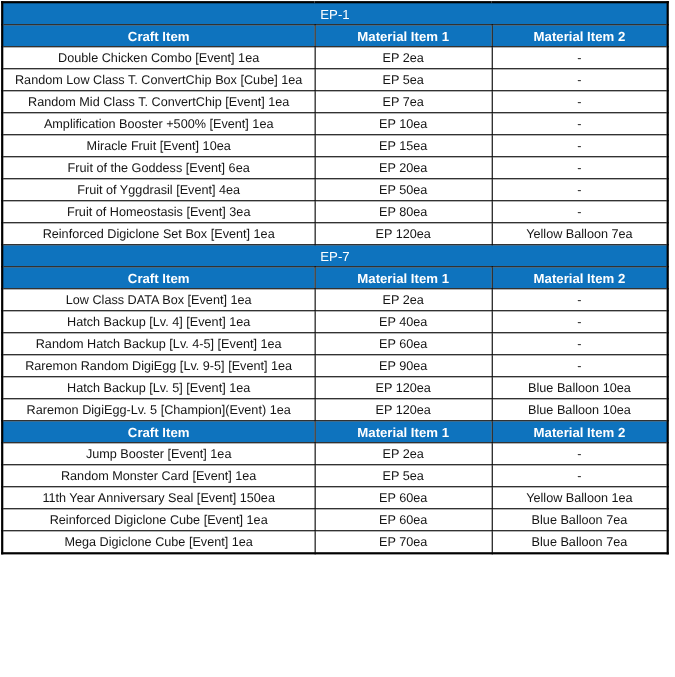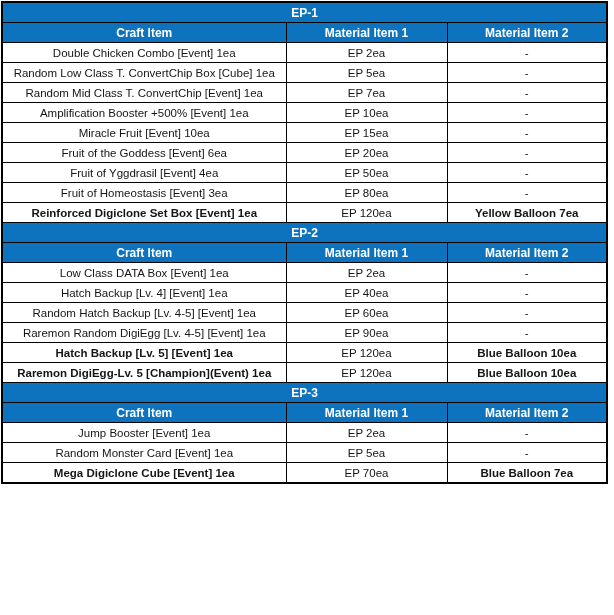--- a/index.html
+++ b/index.html
@@ -24,32 +24,32 @@
     text-align: center;
     vertical-align: middle;
     font-size: 11.5px;
     color: #151515;
     white-space: nowrap;
     overflow: hidden;
   }
   td.title-cell {
     background: #0E73BE;
     color: #ffffff;
-    font-weight: 700;
+    font-weight: 400;
     font-size: 12px;
     border-bottom: 1px solid #000000;
   }
   td.col-header {
     background: #0E73BE;
     color: #ffffff;
     font-weight: 700;
     font-size: 12px;
   }
   td.bold {
-    font-weight: 700;
+    font-weight: 400;
   }
 </style>
 </head>
 <body>
 
 <table data-name="craft-materials-table">
   <colgroup>
     <col style="width:284px">
     <col style="width:161px">
     <col style="width:160px">
@@ -102,21 +102,21 @@
         <td data-name="craft-item-cell">Fruit of Homeostasis [Event] 3ea</td>
         <td data-name="material1-cell">EP 80ea</td>
         <td data-name="material2-cell">-</td>
       </tr>
       <tr data-name="table-row">
         <td class="bold" data-name="craft-item-cell">Reinforced Digiclone Set Box [Event] 1ea</td>
         <td data-name="material1-cell">EP 120ea</td>
         <td class="bold" data-name="material2-cell">Yellow Balloon 7ea</td>
       </tr>
       <tr data-name="section-title-row">
-        <td colspan="3" class="title-cell" data-name="section-title">EP-2</td>
+        <td colspan="3" class="title-cell" data-name="section-title">EP-7</td>
       </tr>
       <tr data-name="column-header-row">
         <td class="col-header" data-name="column-header">Craft Item</td>
         <td class="col-header" data-name="column-header">Material Item 1</td>
         <td class="col-header" data-name="column-header">Material Item 2</td>
       </tr>
       <tr data-name="table-row">
         <td data-name="craft-item-cell">Low Class DATA Box [Event] 1ea</td>
         <td data-name="material1-cell">EP 2ea</td>
         <td data-name="material2-cell">-</td>
@@ -125,51 +125,58 @@
         <td data-name="craft-item-cell">Hatch Backup [Lv. 4] [Event] 1ea</td>
         <td data-name="material1-cell">EP 40ea</td>
         <td data-name="material2-cell">-</td>
       </tr>
       <tr data-name="table-row">
         <td data-name="craft-item-cell">Random Hatch Backup [Lv. 4-5] [Event] 1ea</td>
         <td data-name="material1-cell">EP 60ea</td>
         <td data-name="material2-cell">-</td>
       </tr>
       <tr data-name="table-row">
-        <td data-name="craft-item-cell">Raremon Random DigiEgg [Lv. 4-5] [Event] 1ea</td>
+        <td data-name="craft-item-cell">Raremon Random DigiEgg [Lv. 9-5] [Event] 1ea</td>
         <td data-name="material1-cell">EP 90ea</td>
         <td data-name="material2-cell">-</td>
       </tr>
       <tr data-name="table-row">
         <td class="bold" data-name="craft-item-cell">Hatch Backup [Lv. 5] [Event] 1ea</td>
         <td data-name="material1-cell">EP 120ea</td>
         <td class="bold" data-name="material2-cell">Blue Balloon 10ea</td>
       </tr>
       <tr data-name="table-row">
         <td class="bold" data-name="craft-item-cell">Raremon DigiEgg-Lv. 5 [Champion](Event) 1ea</td>
         <td data-name="material1-cell">EP 120ea</td>
         <td class="bold" data-name="material2-cell">Blue Balloon 10ea</td>
-      </tr>
-      <tr data-name="section-title-row">
-        <td colspan="3" class="title-cell" data-name="section-title">EP-3</td>
       </tr>
       <tr data-name="column-header-row">
         <td class="col-header" data-name="column-header">Craft Item</td>
         <td class="col-header" data-name="column-header">Material Item 1</td>
         <td class="col-header" data-name="column-header">Material Item 2</td>
       </tr>
       <tr data-name="table-row">
         <td data-name="craft-item-cell">Jump Booster [Event] 1ea</td>
         <td data-name="material1-cell">EP 2ea</td>
         <td data-name="material2-cell">-</td>
       </tr>
       <tr data-name="table-row">
         <td data-name="craft-item-cell">Random Monster Card [Event] 1ea</td>
         <td data-name="material1-cell">EP 5ea</td>
         <td data-name="material2-cell">-</td>
       </tr>
       <tr data-name="table-row">
+        <td class="bold" data-name="craft-item-cell">11th Year Anniversary Seal [Event] 150ea</td>
+        <td data-name="material1-cell">EP 60ea</td>
+        <td class="bold" data-name="material2-cell">Yellow Balloon 1ea</td>
+      </tr>
+      <tr data-name="table-row">
+        <td class="bold" data-name="craft-item-cell">Reinforced Digiclone Cube [Event] 1ea</td>
+        <td data-name="material1-cell">EP 60ea</td>
+        <td class="bold" data-name="material2-cell">Blue Balloon 7ea</td>
+      </tr>
+      <tr data-name="table-row">
         <td class="bold" data-name="craft-item-cell">Mega Digiclone Cube [Event] 1ea</td>
         <td data-name="material1-cell">EP 70ea</td>
         <td class="bold" data-name="material2-cell">Blue Balloon 7ea</td>
       </tr>
     </tbody>
 </table>
 
 </body></html>

